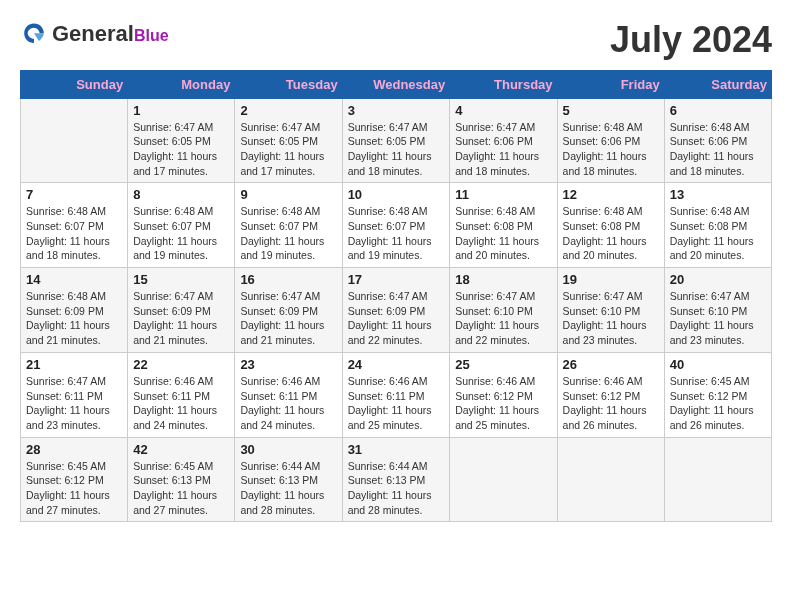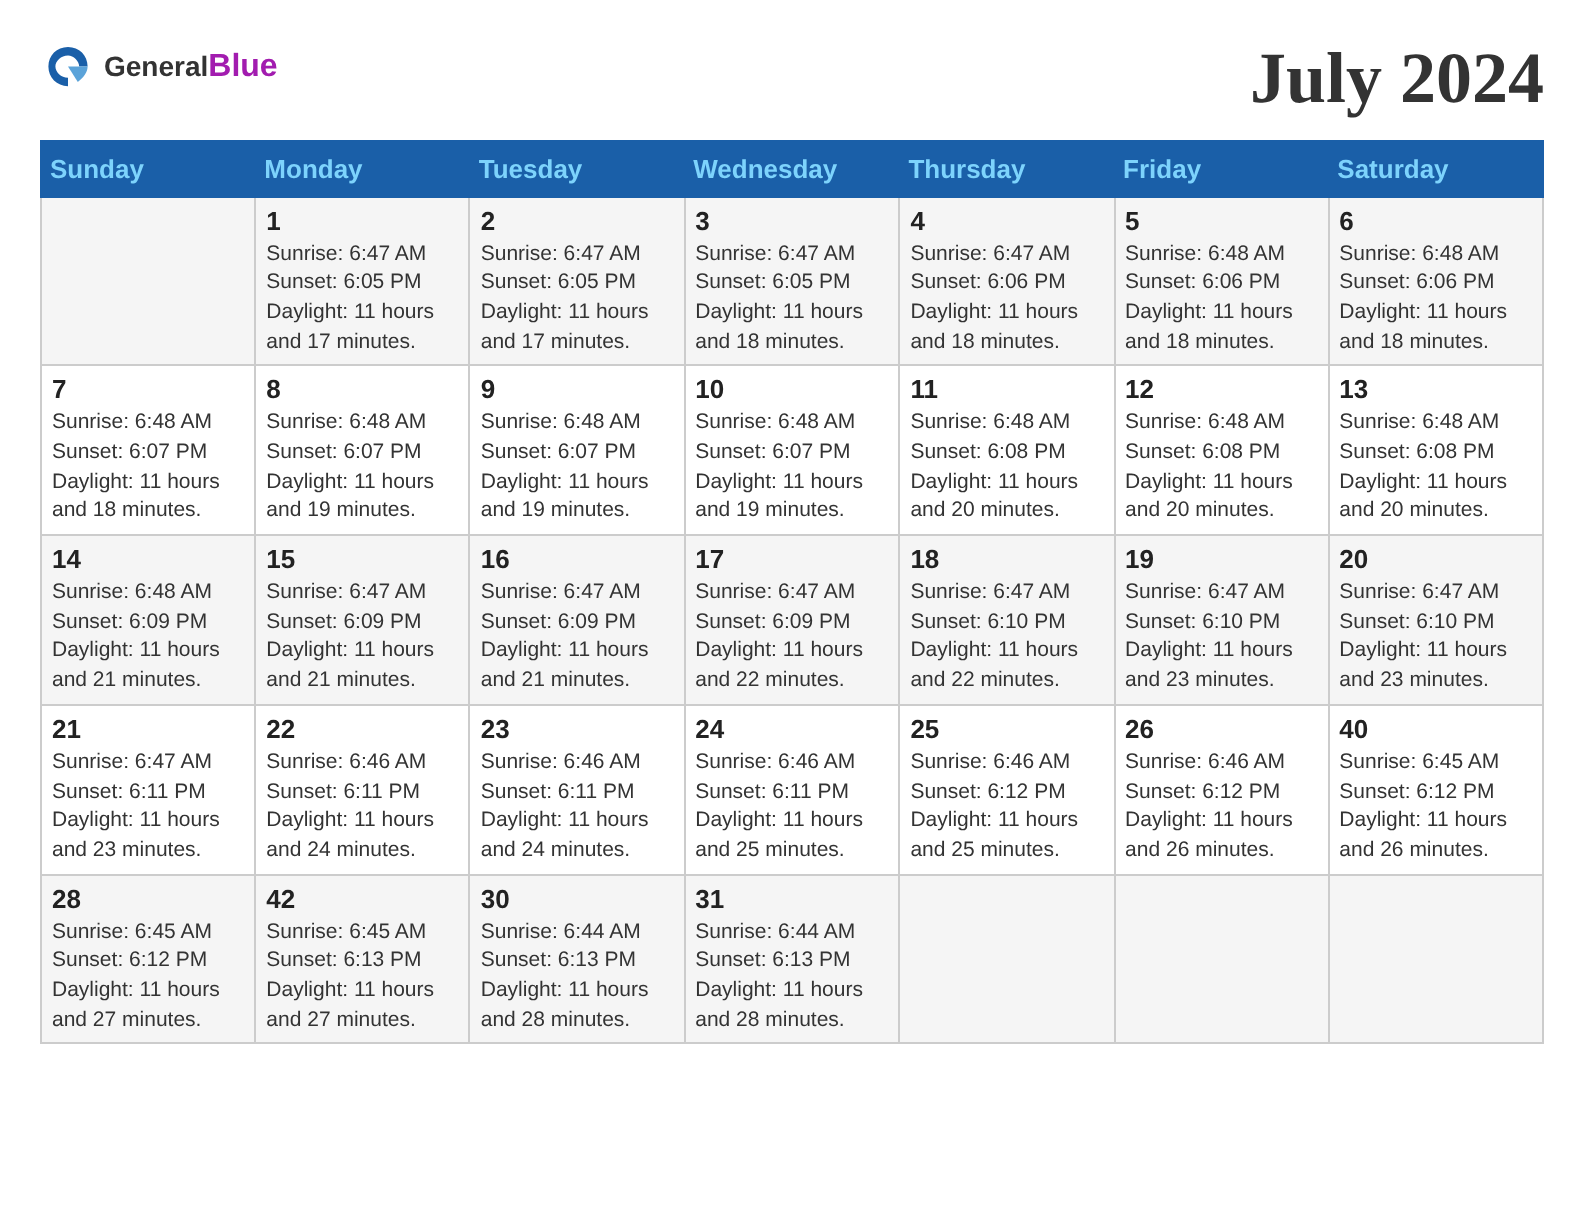--- a/index.html
+++ b/index.html
@@ -15,59 +15,58 @@
       justify-content: space-between;
       align-items: flex-start;
       margin-bottom: 10px;
     }
     .logo {
       display: flex;
       align-items: center;
       gap: 4px;
     }
     .logo-text-general {
-      font-size: 14px;
+      font-size: 22px;
       font-weight: bold;
       color: #333;
     }
     .logo-text-blue {
       font-size: 16px;
       font-weight: bold;
       color: #a21caf;
     }
     .logo-icon {
       width: 28px;
       height: 28px;
     }
     .title-block {
       text-align: center;
-      font-family: Liberation Serif, serif;
     }
     .month-title {
       font-size: 36px;
       font-weight: bold;
       color: #333;
       line-height: 1.1;
     }
     .location-title {
       font-size: 16px;
       color: #555;
     }
     .calendar {
       width: 100%;
       border-collapse: collapse;
       border: 1px solid #ccc;
     }
     .calendar thead tr th {
       background-color: #1a5fa8;
-      color: #7dd3fc;
+      color: #f9a8d4;
       font-size: 13px;
       font-weight: bold;
       padding: 6px 4px;
-      text-align: left;
+      text-align: right;
       border: 1px solid #1a5fa8;
     }
     .calendar tbody tr td {
       vertical-align: top;
       border: 1px solid #ccc;
       padding: 4px 5px;
       font-size: 11px;
       color: #333;
       width: 108px;
       min-height: 80px;

